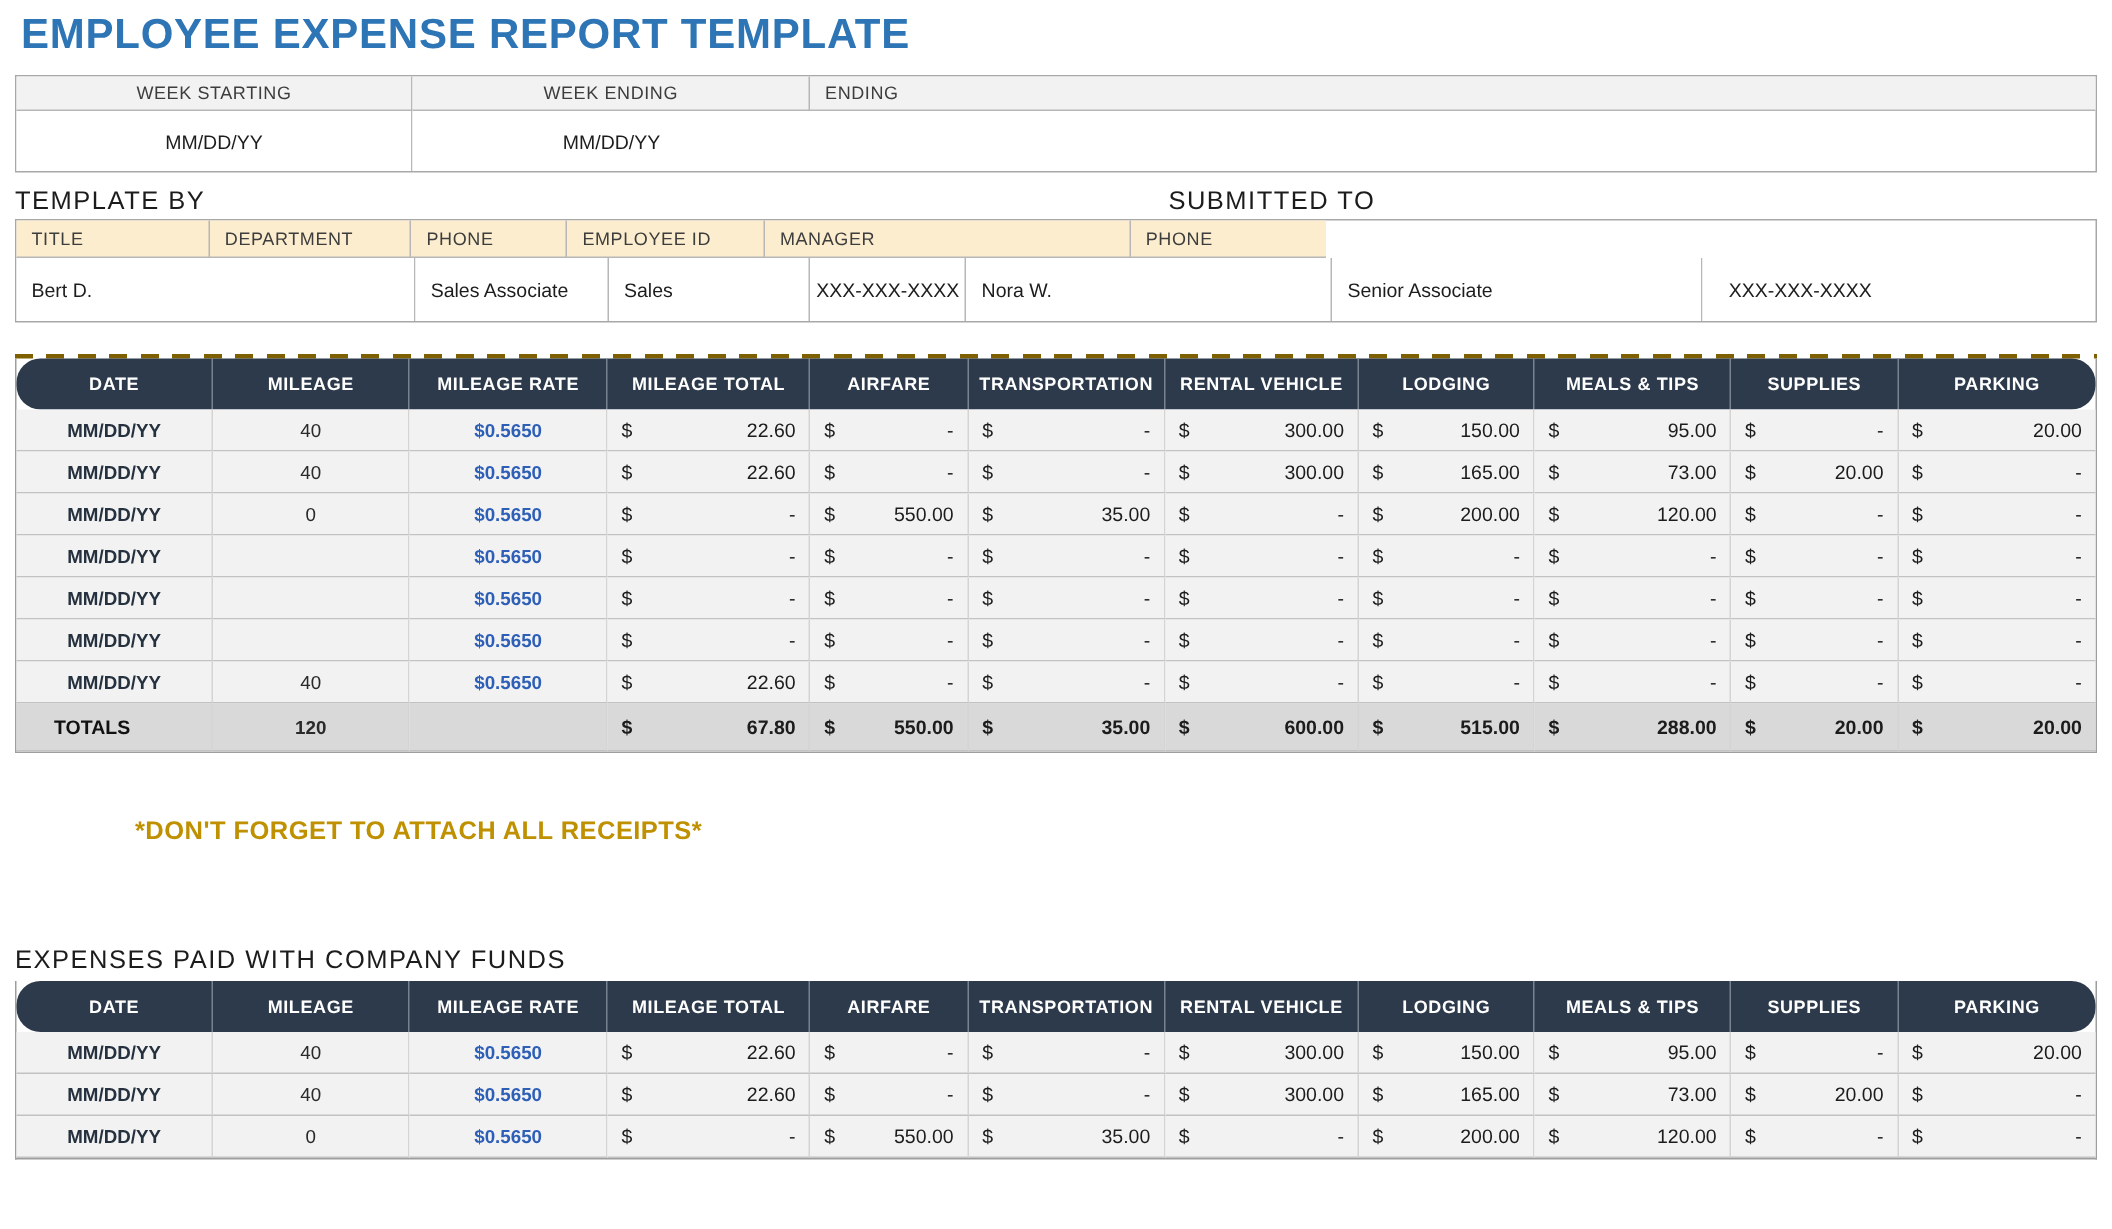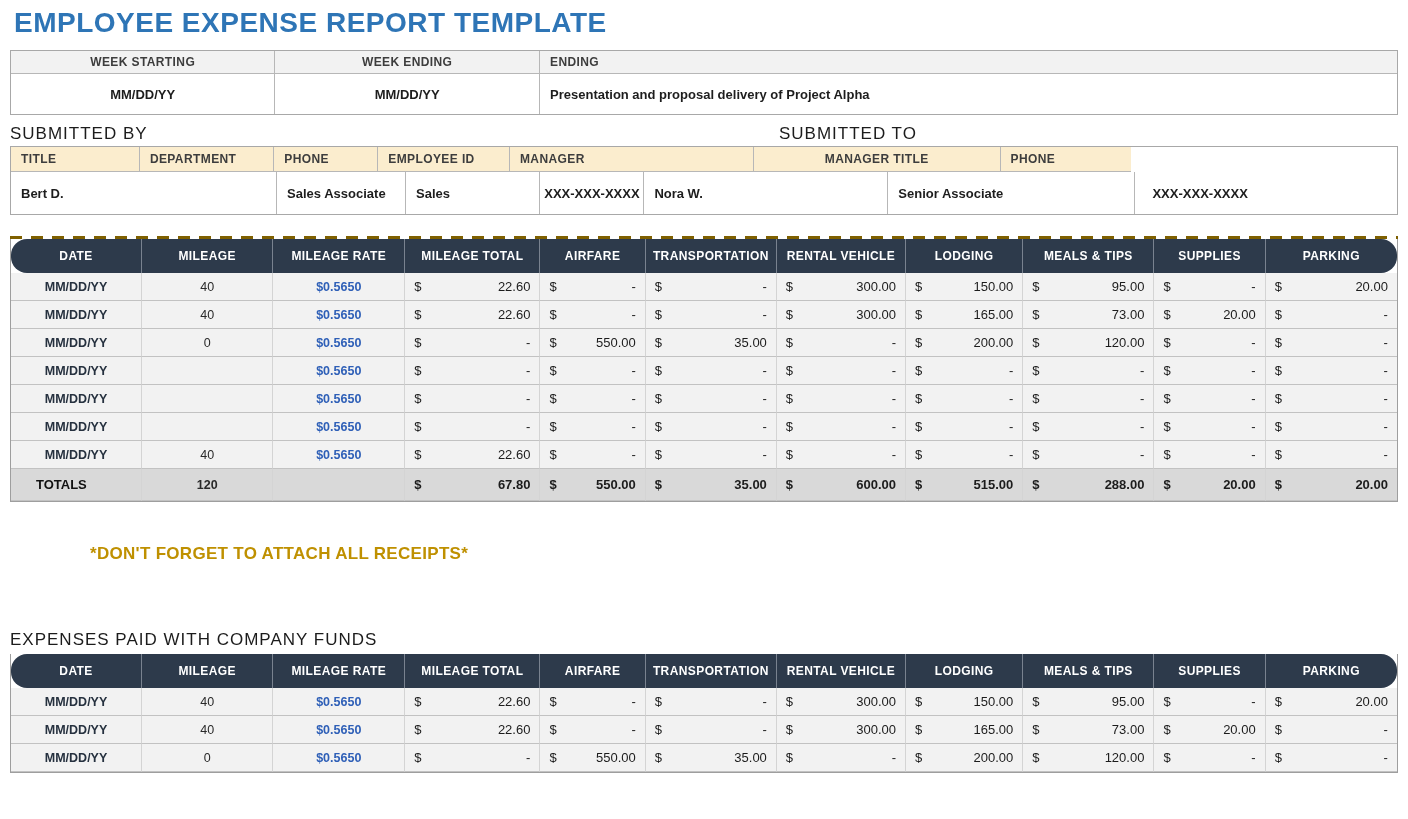--- a/index.html
+++ b/index.html
@@ -15,21 +15,21 @@
   *{margin:0;padding:0;box-sizing:border-box;}
   html,body{width:1408px;height:819px;overflow:hidden;background:#fff;
     font-family:"Liberation Sans",sans-serif;color:#222;}
   .page{width:1408px;height:819px;padding:0 10px;overflow:hidden;}
 
   
   .doc-title{margin:7px 0 0 4px;font-size:28px;line-height:31px;font-weight:bold;
     color:var(--title-blue);letter-spacing:.5px;}
 
   
-  .box-table{border:1px solid #a8a8a8;margin-top:12px;font-weight:bold;}
+  .box-table{border:1px solid #a8a8a8;margin-top:12px;}
   .brow{display:flex;}
   .bcell{border-right:1px solid #b7b7b7;padding:0 10px;display:flex;align-items:center;
     font-size:12px;color:#3d3d3d;overflow:hidden;white-space:nowrap;}
   .bcell:last-child{border-right:none;}
   .bhead .bcell{height:23px;background:#F2F2F2;border-bottom:1px solid #b7b7b7;letter-spacing:.4px;}
   .bval .bcell{height:40px;background:#fff;font-size:13px;color:#1d1d1d;}
   .sub-table .bhead .bcell{background:var(--cream);height:25px;}
   .sub-table .bval .bcell{height:42px;}
   .c-center{justify-content:center;}
 
@@ -82,37 +82,35 @@
 
   <div class="box-table">
     <div class="brow bhead">
       <div class="bcell c-center w-ws">WEEK STARTING</div>
       <div class="bcell c-center w-we">WEEK ENDING</div>
       <div class="bcell w-pu">ENDING</div>
     </div>
     <div class="brow bval">
       <div class="bcell c-center w-ws">MM/DD/YY</div>
       <div class="bcell c-center w-we">MM/DD/YY</div>
-      <div class="bcell w-pu">Presentation and proposal delivery of Project Alpha</div>
     </div>
   </div>
 
   <div class="sub-headings">
-    <div class="sec-heading h-left">SUBMITTED BY</div>
+    <div class="sec-heading h-left">TEMPLATE BY</div>
     <div class="sec-heading">SUBMITTED TO</div>
   </div>
 
   <div class="box-table sub-table" style="margin-top:2px;">
     <div class="brow bhead">
       <div class="bcell w-title">TITLE</div>
       <div class="bcell w-dept">DEPARTMENT</div>
       <div class="bcell w-ph1">PHONE</div>
       <div class="bcell w-eid">EMPLOYEE ID</div>
       <div class="bcell w-mgr">MANAGER</div>
-      <div class="bcell w-mgrt c-center">MANAGER TITLE</div>
       <div class="bcell w-ph2">PHONE</div>
     </div>
     <div class="brow bval">
       <div class="bcell w-name">Bert D.</div>
       <div class="bcell w-title">Sales Associate</div>
       <div class="bcell w-dept">Sales</div>
       <div class="bcell w-ph1 c-center">XXX-XXX-XXXX</div>
       <div class="bcell w-mgr">Nora W.</div>
       <div class="bcell w-mgrt">Senior Associate</div>
       <div class="bcell w-ph2 c-center">XXX-XXX-XXXX</div>

